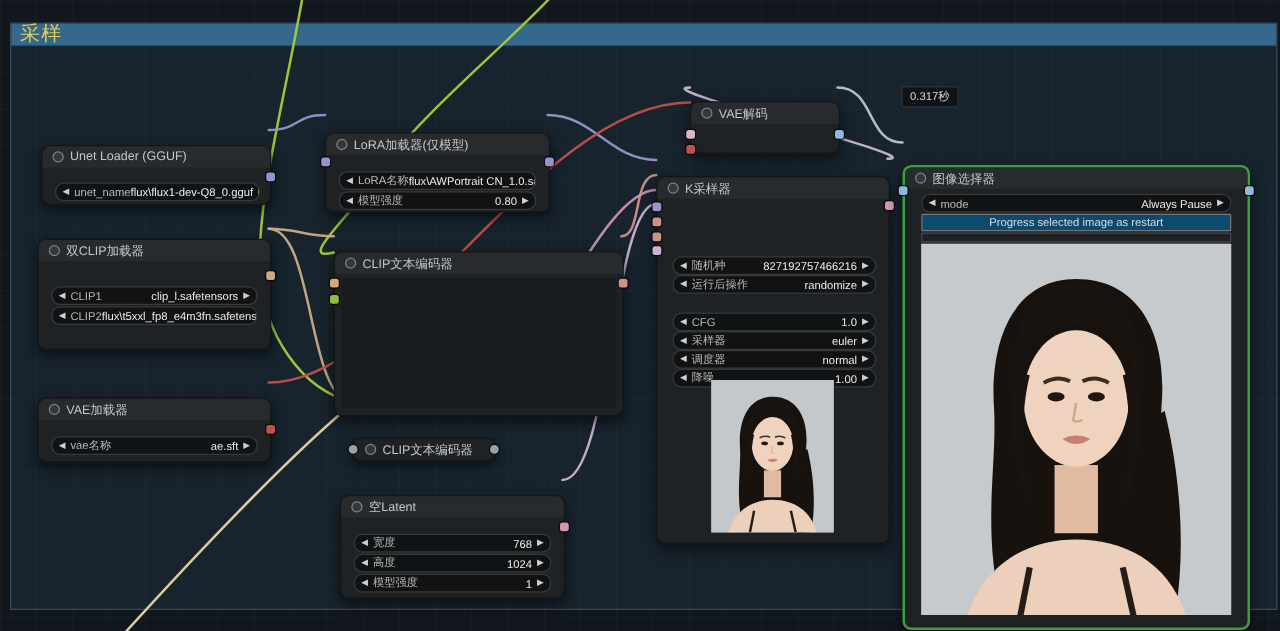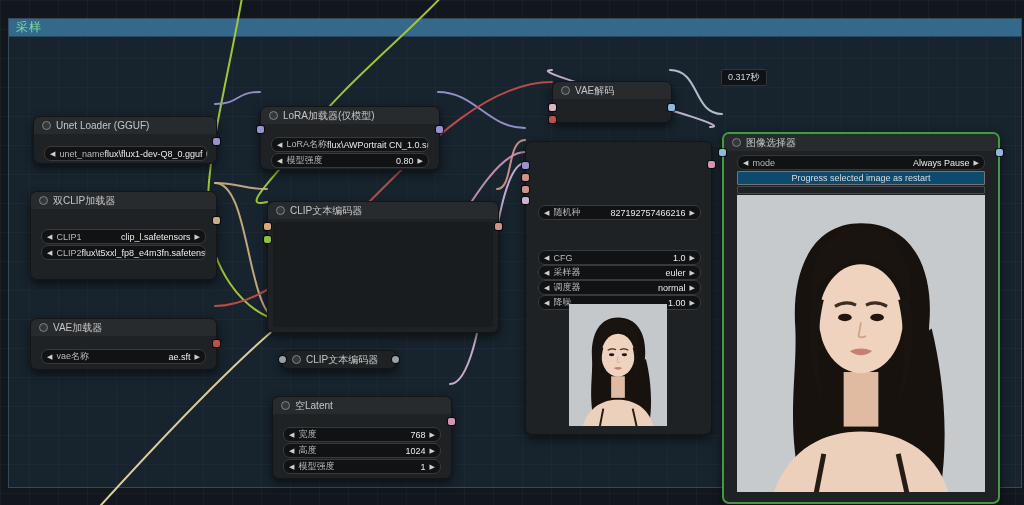--- a/index.html
+++ b/index.html
@@ -7,21 +7,21 @@
           font-family:"Liberation Sans",sans-serif;}
   .canvas::before{content:"";position:absolute;inset:0;
     background-image:
       linear-gradient(rgba(255,255,255,0.028) 1px,transparent 1px),
       linear-gradient(90deg,rgba(255,255,255,0.028) 1px,transparent 1px);
     background-size:29px 29px;pointer-events:none;}
   .group{position:absolute;left:8px;top:18px;width:1012px;height:468px;z-index:0;
          background:rgba(62,120,160,0.12);border:1px solid rgba(130,175,210,0.28);}
   .group-header{height:17px;background:#35698c;border-bottom:1px solid rgba(0,0,0,.3);
                 display:flex;align-items:center;padding:0 7px;}
-  .group-title{color:#86efac;font-size:12px;letter-spacing:1px;opacity:.85;}
+  .group-title{color:#fde047;font-size:16px;letter-spacing:1px;opacity:.85;}
   .wires{position:absolute;left:0;top:0;z-index:1;pointer-events:none;}
   .wires path{fill:none;stroke-width:2;stroke-linecap:round;opacity:.95;}
   .w-lav{stroke:#9a92cf}.w-tan{stroke:#c9ad82}.w-cream{stroke:#e6d6a4}
   .w-green{stroke:#a6ce39}.w-red{stroke:#c05048}.w-salmon{stroke:#d09288}
   .w-pink{stroke:#c792b4}.w-ppink{stroke:#cbb3d6}.w-lpink{stroke:#c8b8d8}.w-blue{stroke:#b6c6d4}
   .node{position:absolute;background:#1f2224;border-radius:7px;z-index:2;
         border:1px solid #131517;box-shadow:0 4px 10px rgba(0,0,0,.55);margin-top:36px;}
   .node-title{height:17px;display:flex;align-items:center;gap:5px;padding:0 8px;
               color:#c6c6c6;font-size:10px;background:#282b2e;border-radius:6px 6px 0 0;white-space:nowrap;}
   .cdot{width:7px;height:7px;border-radius:50%;background:#34383b;border:1.5px solid #7e8488;flex:0 0 auto;}
@@ -180,24 +180,34 @@
     <div class="pill" style="left:10px;right:10px;top:62px">
       <span class="arr">◀</span>
       <span class="wlabel">模型强度</span>
       <span class="wvalue">1</span>
       <span class="arr">▶</span>
     </div>
     <span class="port" style="right:-4px;top:21px;background:#d694b4"></span>
   </div>
 
   <div class="node" style="left:525px;top:105px;width:185px;height:292px">
+    <div class="node-title">
+      <span class="cdot"></span>
+      <span>K采样器</span>
+    </div>
     <div class="pill" style="left:12px;right:10px;top:63px">
       <span class="arr">◀</span>
       <span class="wlabel">随机种</span>
       <span class="wvalue">827192757466216</span>
+      <span class="arr">▶</span>
+    </div>
+    <div class="pill" style="left:12px;right:10px;top:78px">
+      <span class="arr">◀</span>
+      <span class="wlabel">运行后操作</span>
+      <span class="wvalue">randomize</span>
       <span class="arr">▶</span>
     </div>
     <div class="pill" style="left:12px;right:10px;top:108px">
       <span class="arr">◀</span>
       <span class="wlabel">CFG</span>
       <span class="wvalue">1.0</span>
       <span class="arr">▶</span>
     </div>
     <div class="pill" style="left:12px;right:10px;top:123px">
       <span class="arr">◀</span>

